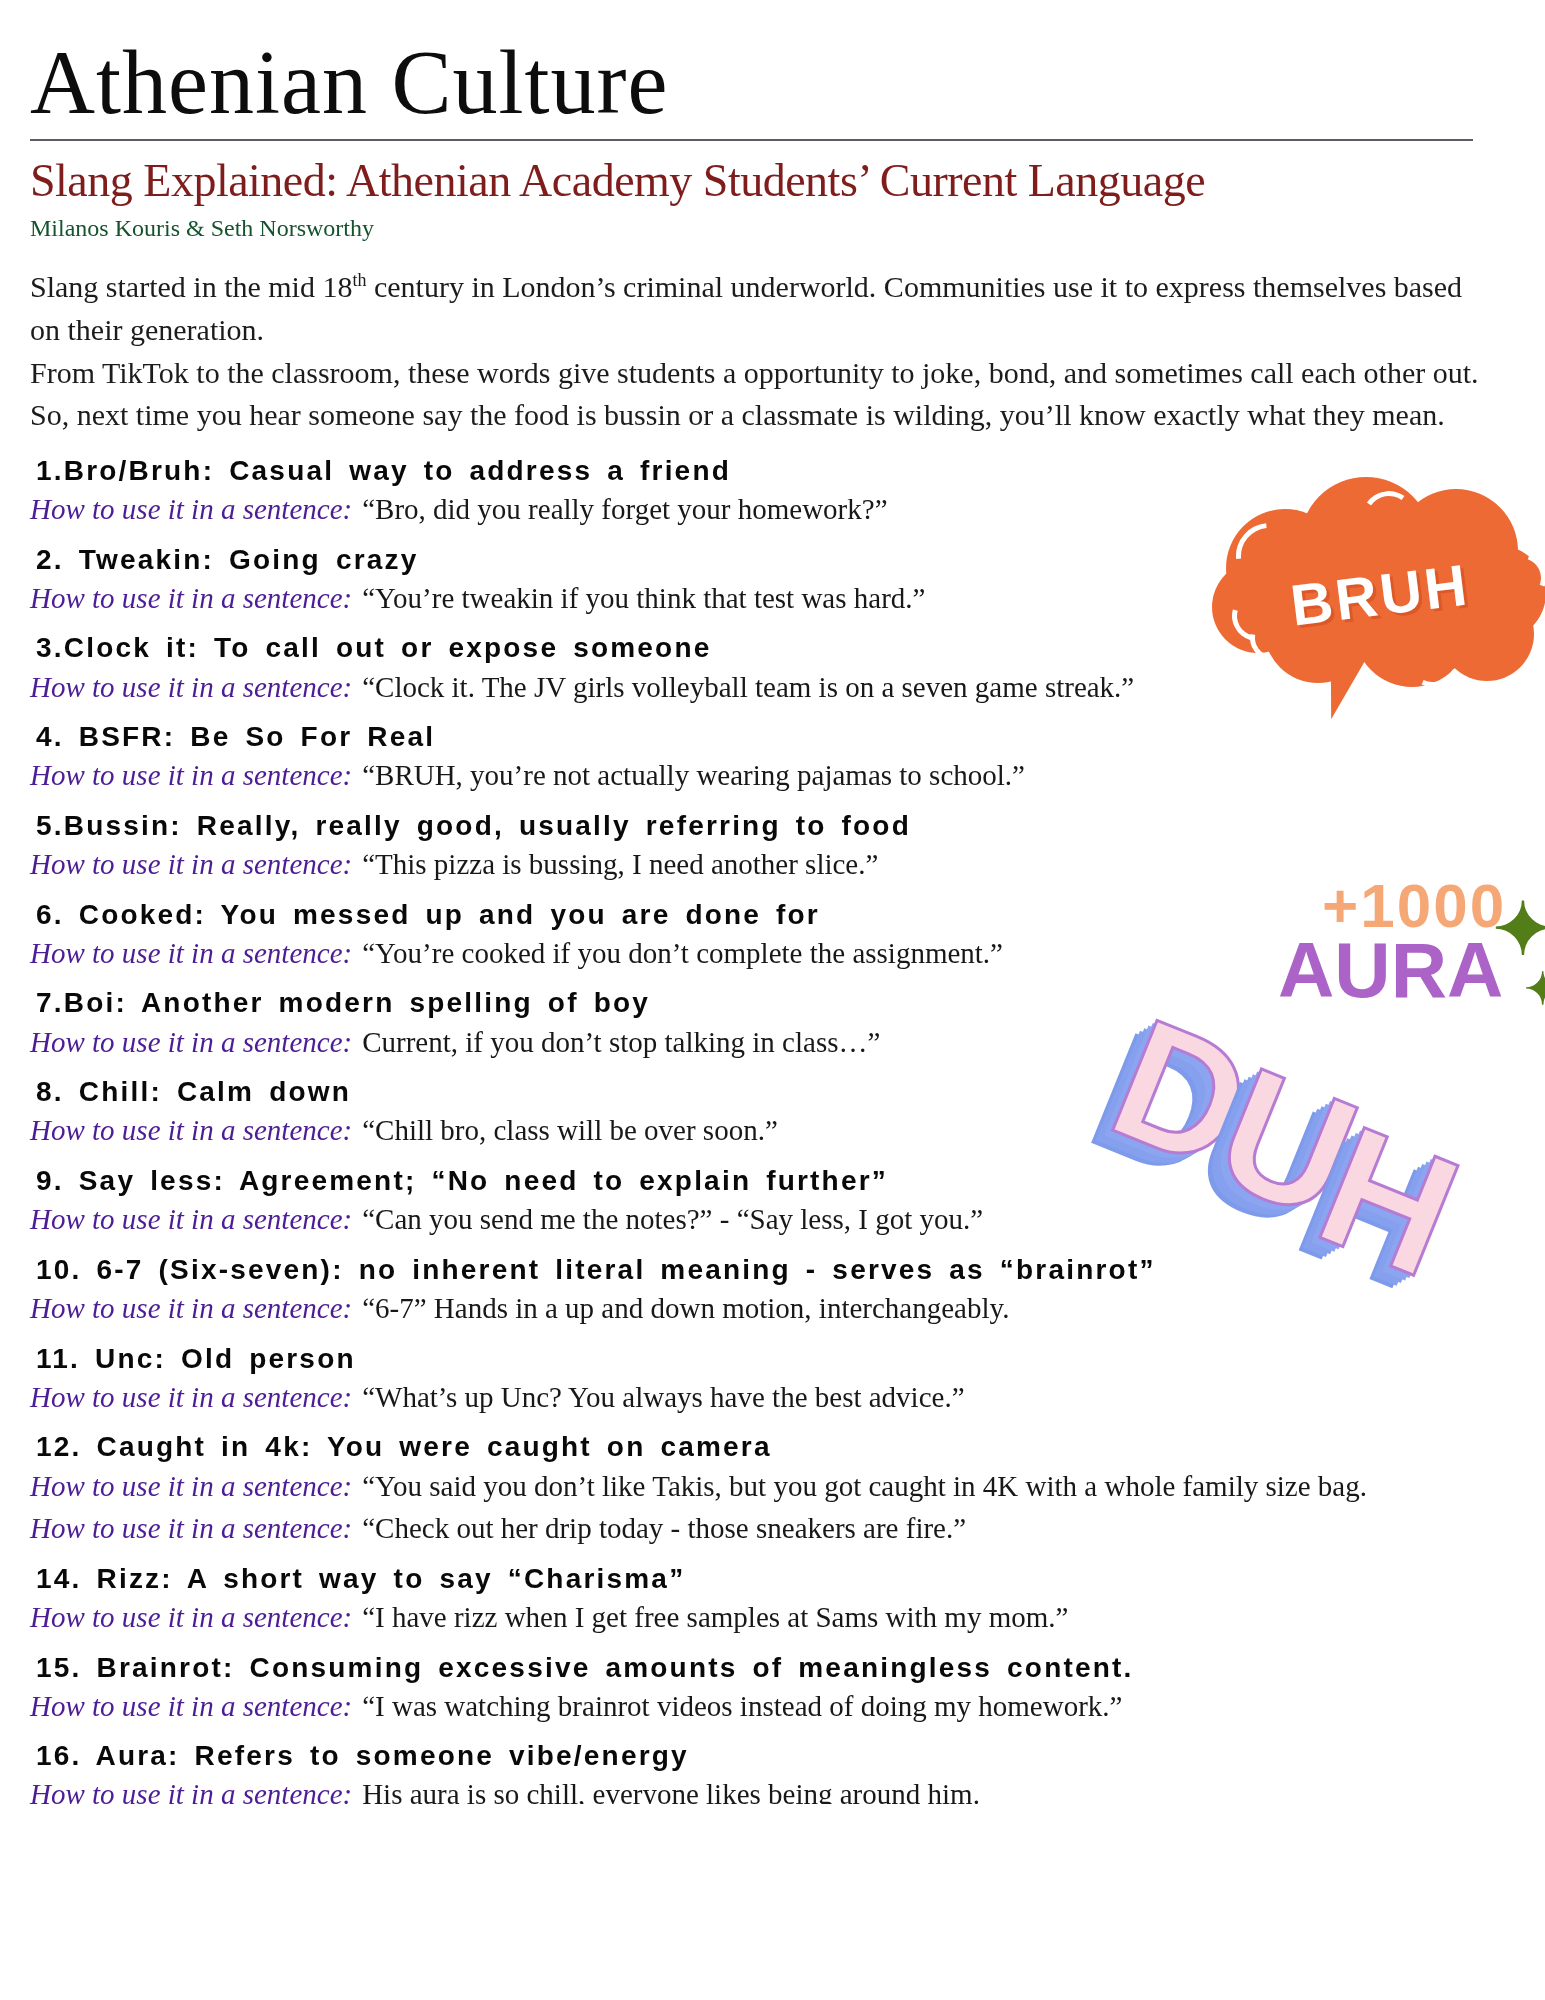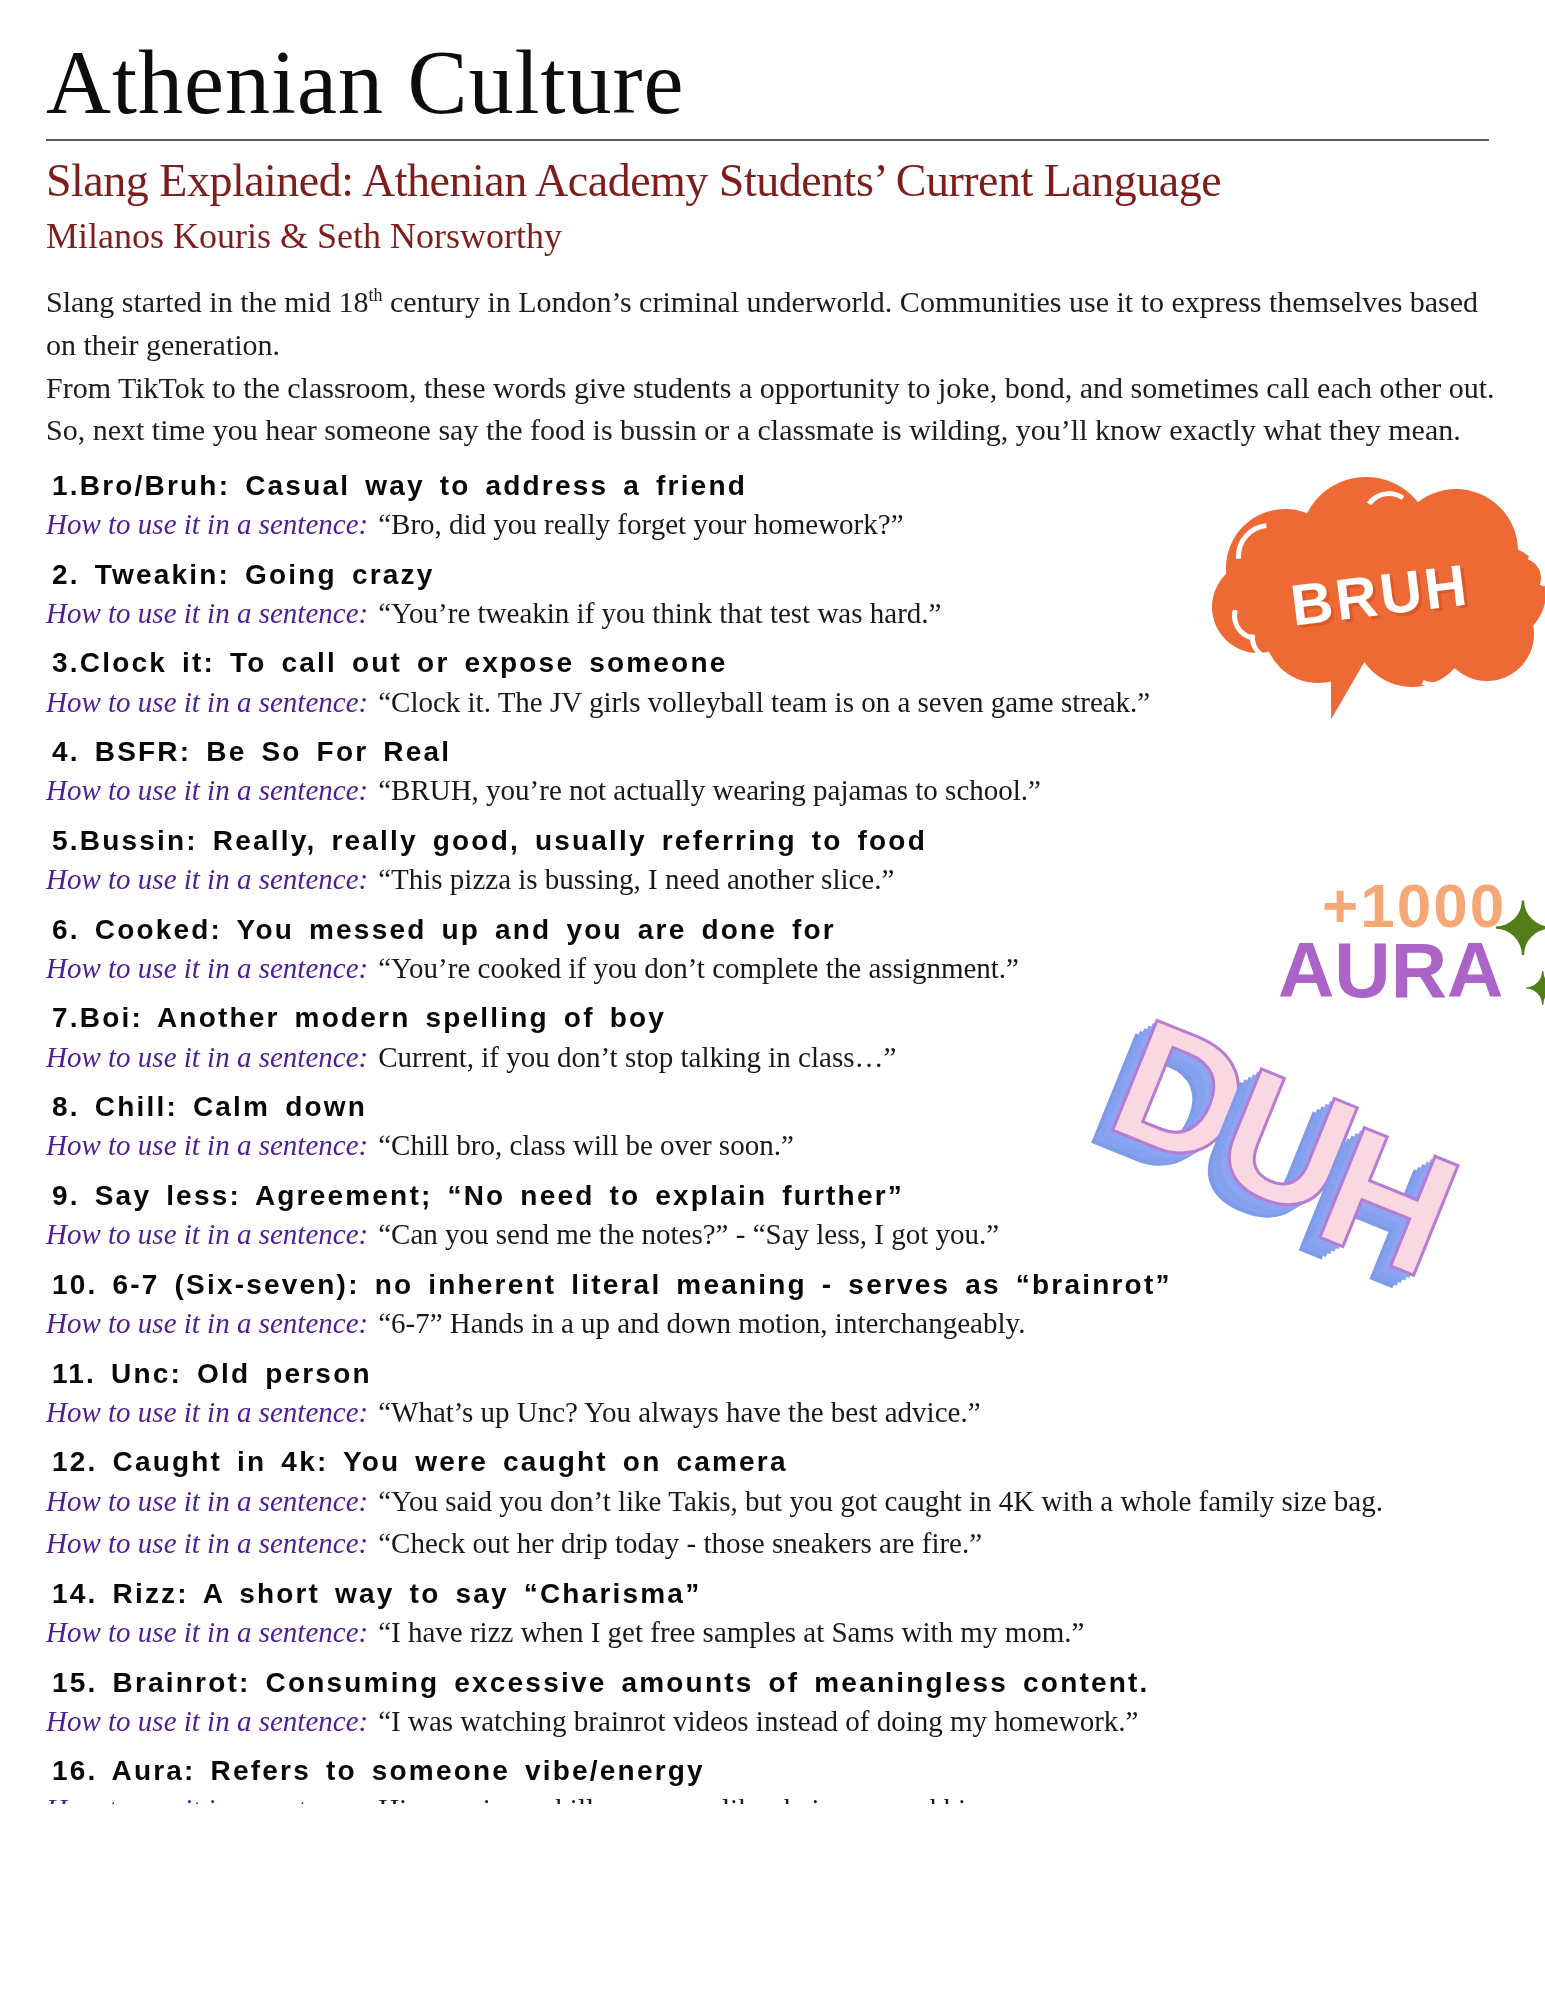--- a/index.html
+++ b/index.html
@@ -2,29 +2,29 @@
 <html><head>
 <meta charset="utf-8">
 <style>
   html,body{margin:0;padding:0;background:#ffffff;}
   .page{
     position:relative;
     width:1545px;height:1804px;
     background:#ffffff;
     overflow:hidden;
     box-sizing:border-box;
-    padding:36px 40px 0 46px;
+    padding:36px 40px 0 30px;
     color:#141414;
     font-family:"Liberation Serif", serif;
   }
   
   .masthead{font-size:90px;line-height:1.05;font-weight:500;margin:0;letter-spacing:1px;color:#0d0d0d;}
   .rule{height:2px;background:#5b5b6b;margin:8px 0 0 0;width:1443px;}
   .article-title{font-size:46px;line-height:1.15;font-weight:500;margin:14px 0 0 0;letter-spacing:-0.5px;color:#7f1d1d;}
-  .byline{font-size:36px;margin-top:8px;color:#7f1d1d;}
+  .byline{font-size:24px;margin-top:8px;color:#14532d;}
   
   .intro{margin-top:24px;max-width:1460px;font-size:30px;line-height:1.42;color:#1c1c1c;}
   .intro p{margin:0;}
   .intro sup{font-size:60%;line-height:0;}
   
   .terms{margin-top:18px;max-width:1430px;}
   .term-heading{
     font-family:"Liberation Sans", sans-serif;
     font-size:28px;line-height:1.15;font-weight:bold;
     letter-spacing:2.2px;word-spacing:5px;

